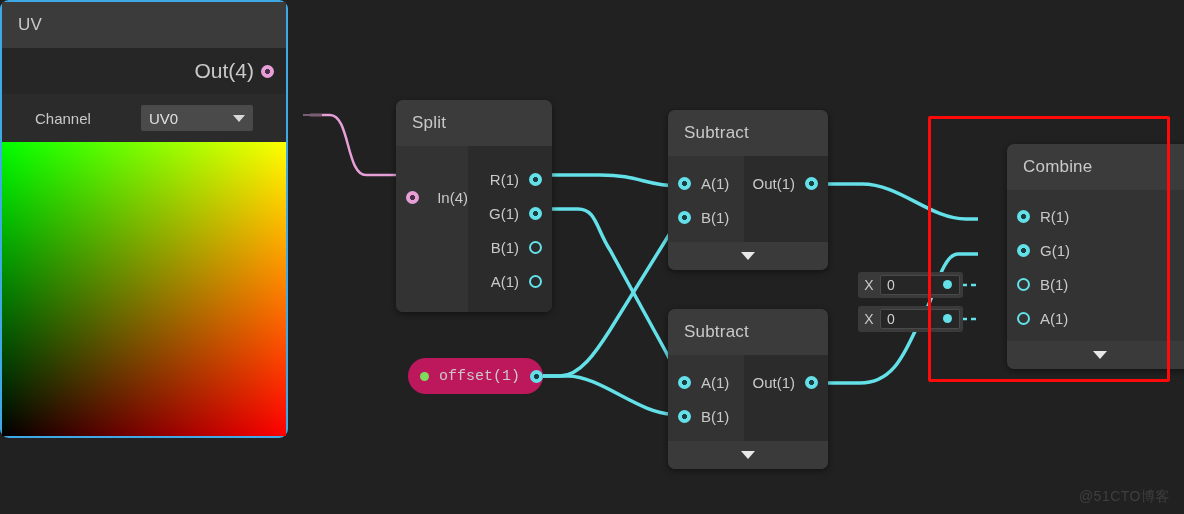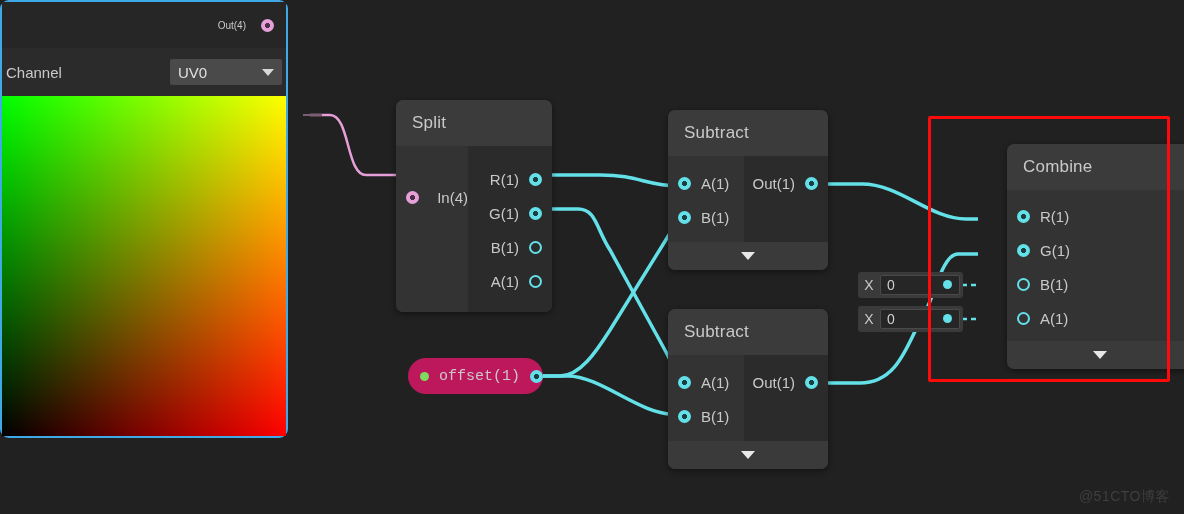--- a/index.html
+++ b/index.html
@@ -59,25 +59,25 @@
   
   #uv-node {
     left: 36px; top: 32px; width: 288px; height: 438px;
     border: 2px solid #3fa9e8; border-radius: 9px; background: #2b2b2b;
     display: flex; flex-direction: column;
   }
   #uv-node .node-header { background: #3b3b3b; }
   .uv-out-row {
     background: #262626; height: 46px;
     display: flex; align-items: center; justify-content: flex-end;
-    gap: 15px; padding-right: 12px; color: #c9c9c9; font-size: 10px;
+    gap: 7px; padding-right: 12px; color: #c9c9c9; font-size: 21px;
   }
   .uv-ch-row {
     background: #2b2b2b; height: 48px;
-    display: flex; align-items: center; padding: 0 4px;
+    display: flex; align-items: center; padding: 0 33px;
     color: #c9c9c9; font-size: 15px;
   }
   .uv-ch-label { flex: 0 0 auto; }
   .dropdown {
     margin-left: auto; width: 112px; height: 26px;
     background: #4a4a4a; border-radius: 2px; color: #e0e0e0;
     display: flex; align-items: center; padding: 0 8px; font-size: 15px;
   }
   .dd-arrow { margin-left: auto; width: 0; height: 0;
     border-left: 6px solid transparent; border-right: 6px solid transparent; border-top: 7px solid #d8d8d8; }
@@ -150,20 +150,21 @@
     <path d="M 822 383 L 860 383 C 900 383 908 340 925 312 C 934 298 942 254 958 254 L 978 254" stroke="#63e0e8" stroke-width="3.5" fill="none"></path>
 
     <path d="M 953 285 L 978 285" stroke="#63e0e8" stroke-width="2.5" stroke-dasharray="5 4" fill="none"></path>
 
     <path d="M 953 319 L 978 319" stroke="#63e0e8" stroke-width="2.5" stroke-dasharray="5 4" fill="none"></path>
 
     <path d="M 303 115 L 322 115" stroke="#7a5f74" stroke-width="2" fill="none"></path>
   </svg>
 
   <div id="uv-node">
+    <div class="node-header">UV</div>
     <div class="uv-out-row">
       <span>Out(4)</span>
       <span class="port pink filled"></span>
     </div>
     <div class="uv-ch-row">
       <span class="uv-ch-label">Channel</span>
       <span class="dropdown">
         <span>UV0</span>
         <span class="dd-arrow"></span>
       </span>

